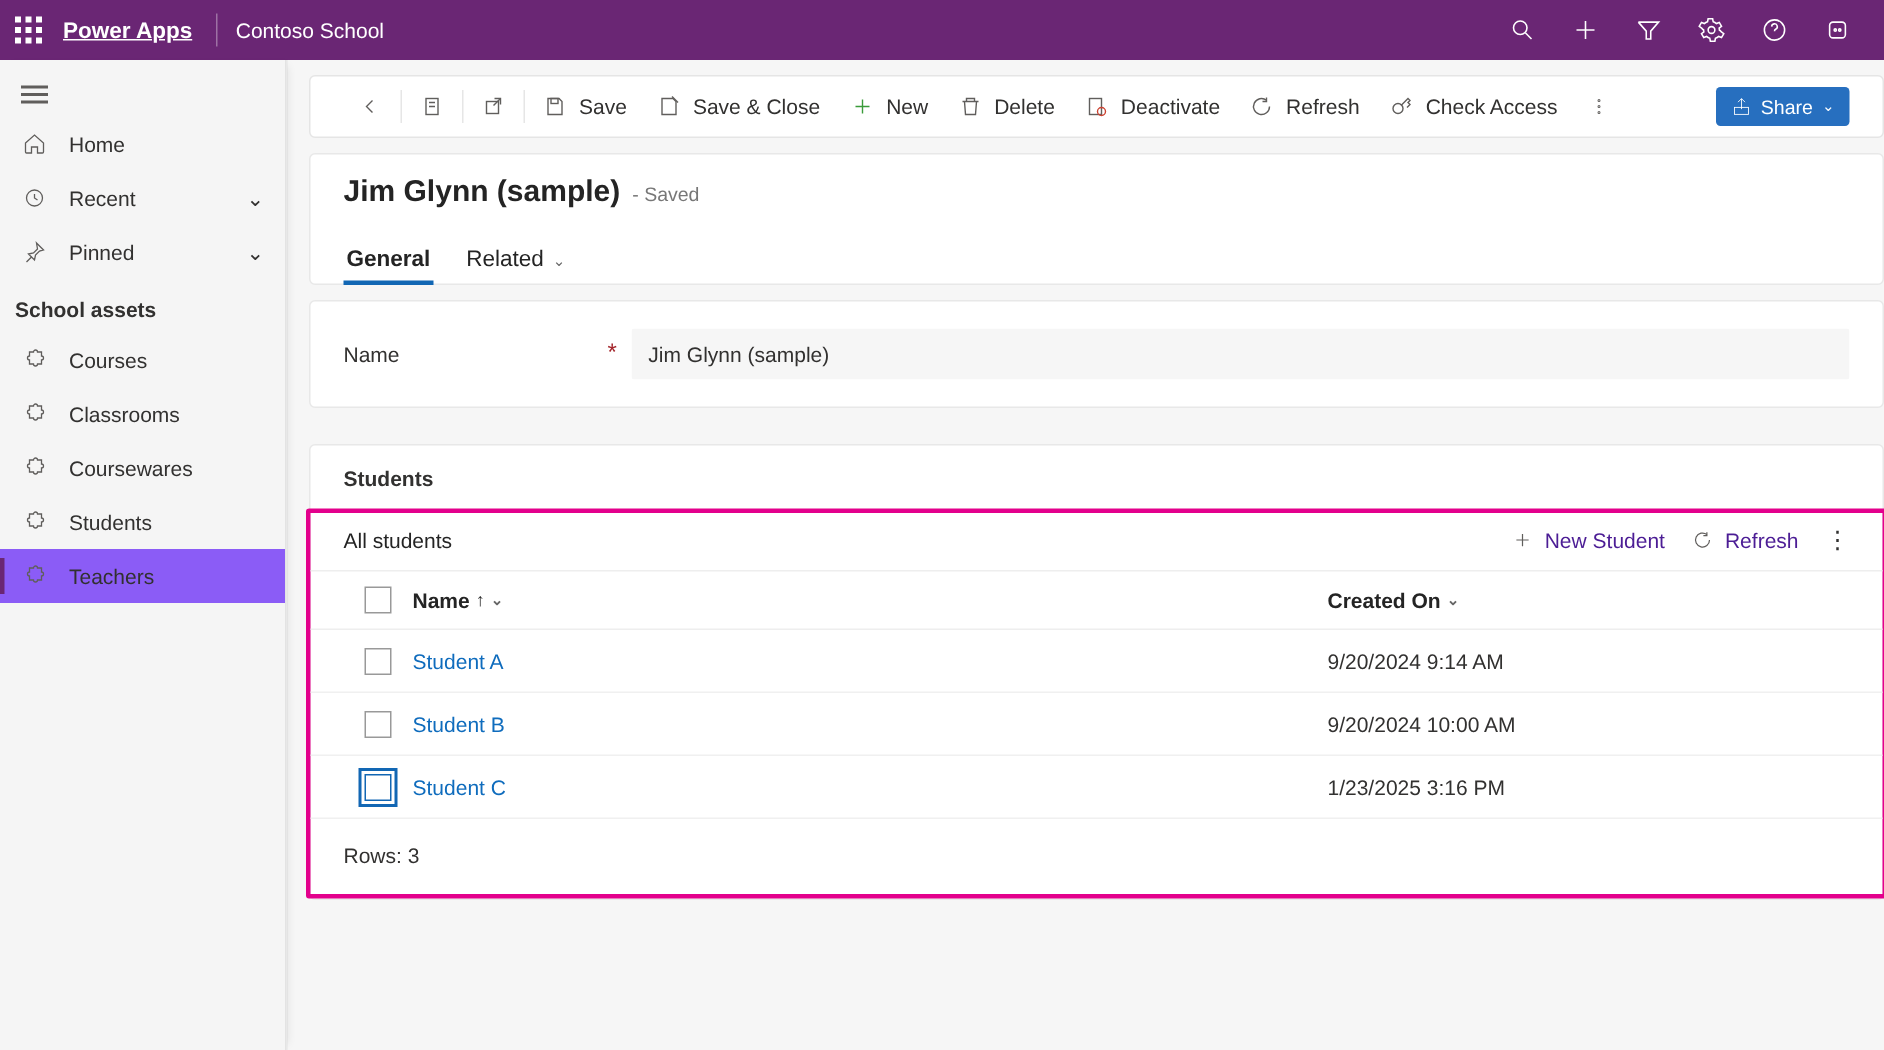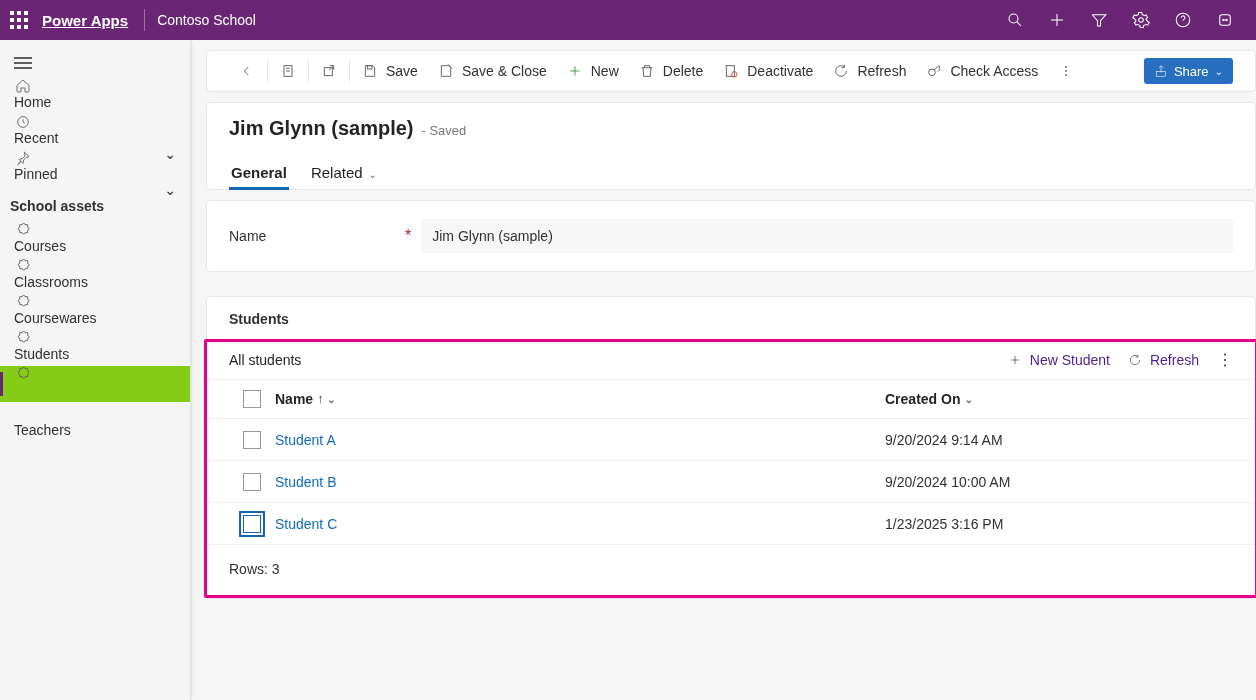--- a/index.html
+++ b/index.html
@@ -16,26 +16,26 @@
   .ticon { width:42px; height:40px; display:flex; align-items:center; justify-content:center; cursor:pointer; }
   .ticon svg { width:18px; height:18px; fill:none; stroke:#fff; stroke-width:1.4; }
 
   .shell { display:flex; height:calc(100% - 40px); }
 
   
   .sidebar { width:192px; background:#f5f5f5; border-right:1px solid #eee; position:relative; }
   .sb-inner { height:100%; border-right:1px solid rgba(0,0,0,.07); box-shadow: 4px 0 6px -4px rgba(0,0,0,.1); }
   .hamburger { padding:14px 14px 6px; }
   .hamburger div { width:18px; height:2px; background:#605e5c; margin:3px 0; }
-  .navitem { display:flex; align-items:flex-start; height:36px; padding:0 14px; font-size:14px; color:#323130; cursor:pointer; position:relative;flex-direction:column; }
+  .navitem { display:flex; align-items:center; height:36px; padding:0 14px; font-size:14px; color:#323130; cursor:pointer; position:relative; }
   .navitem .nicon { width:18px; margin-right:14px; display:flex; align-items:center; justify-content:center; }
   .navitem .nicon svg { width:16px; height:16px; fill:none; stroke:#605e5c; stroke-width:1.3; }
   .navitem .chev { margin-left:auto; }
   .navgroup { font-weight:600; padding:12px 10px 8px; font-size:14px; }
-  .navitem.active { background:#84cc16; font-weight:400;gap:40px; }
+  .navitem.active { background:#8b5cf6; font-weight:400; }
   .navitem.active::before { content:""; position:absolute; left:0; top:6px; bottom:6px; width:3px; background:#6a2674; }
 
   
   .main { flex:1; background:#f6f6f6; padding:10px 0 0 14px; overflow:hidden; }
 
   
   .cmdbar { display:flex; align-items:center; height:42px; background:#fff; border:1px solid #e5e5e5; border-radius:4px; padding:0 22px; margin-bottom:10px; }
   .cmd { display:flex; align-items:center; height:42px; padding:0 10px; font-size:14px; color:#323130; cursor:pointer; }
   .cmd svg { width:16px; height:16px; margin-right:8px; fill:none; stroke:#605e5c; stroke-width:1.4; }
   .cmd.icononly { padding:0 10px; }

